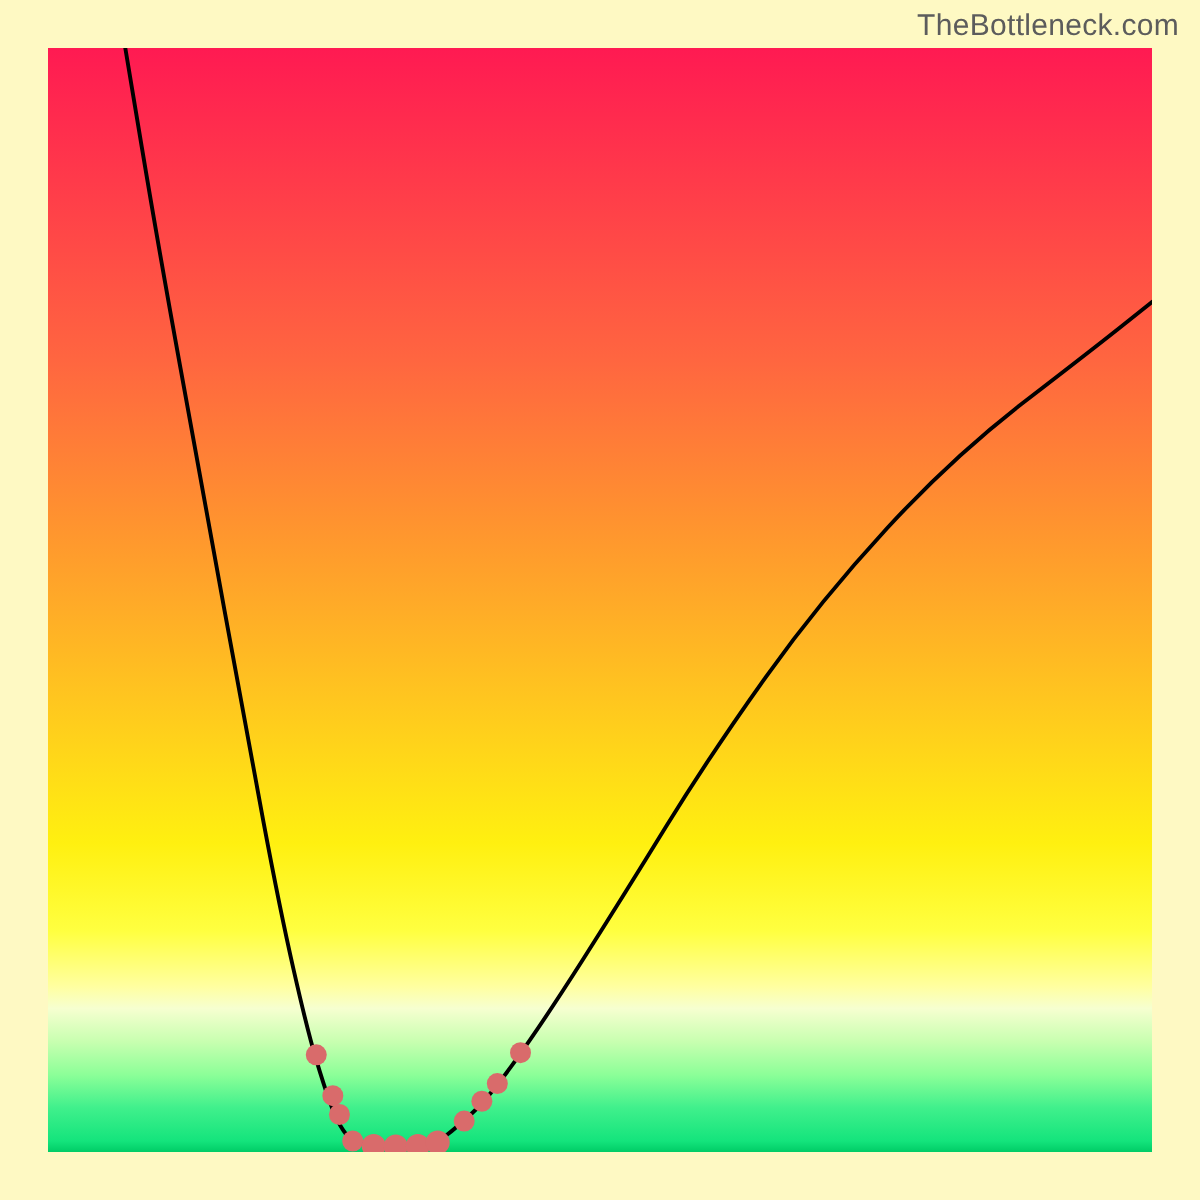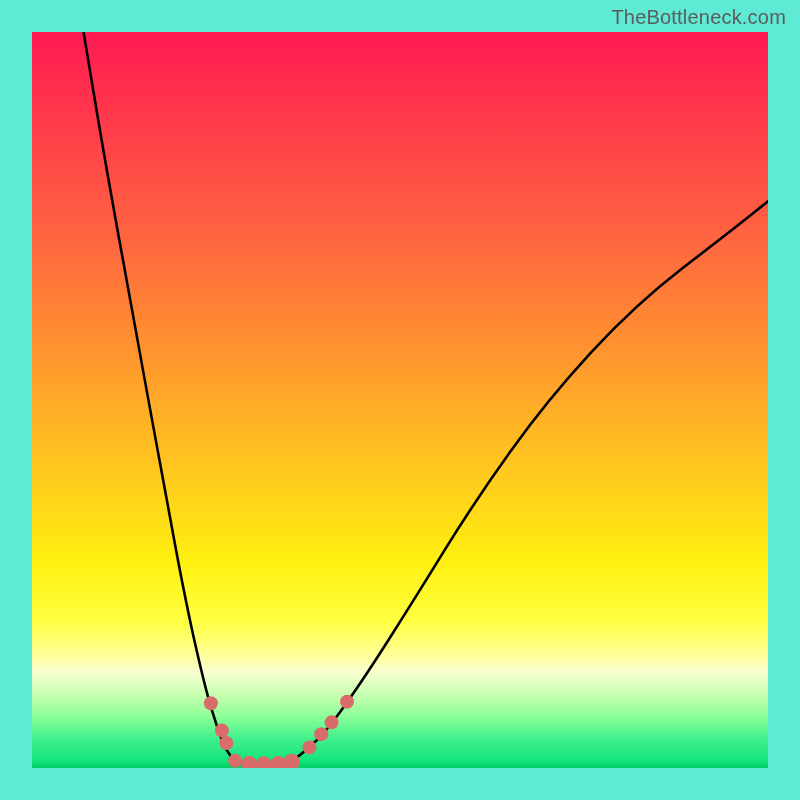--- a/index.html
+++ b/index.html
@@ -7,21 +7,21 @@
     padding: 0;
     width: 800px;
     height: 800px;
     background: #000;
     overflow: hidden;
     font-family: Arial, Helvetica, sans-serif;
   }
   .frame {
     position: absolute;
     inset: 0;
-    background: #5eead4;
+    background: #fef9c3;
   }
   .plot {
     position: absolute;
     left: 32px;
     top: 32px;
     width: 736px;
     height: 736px;
     background: linear-gradient(to bottom,
       #ff1a52 0%,
       #ff3a4a 12%,

